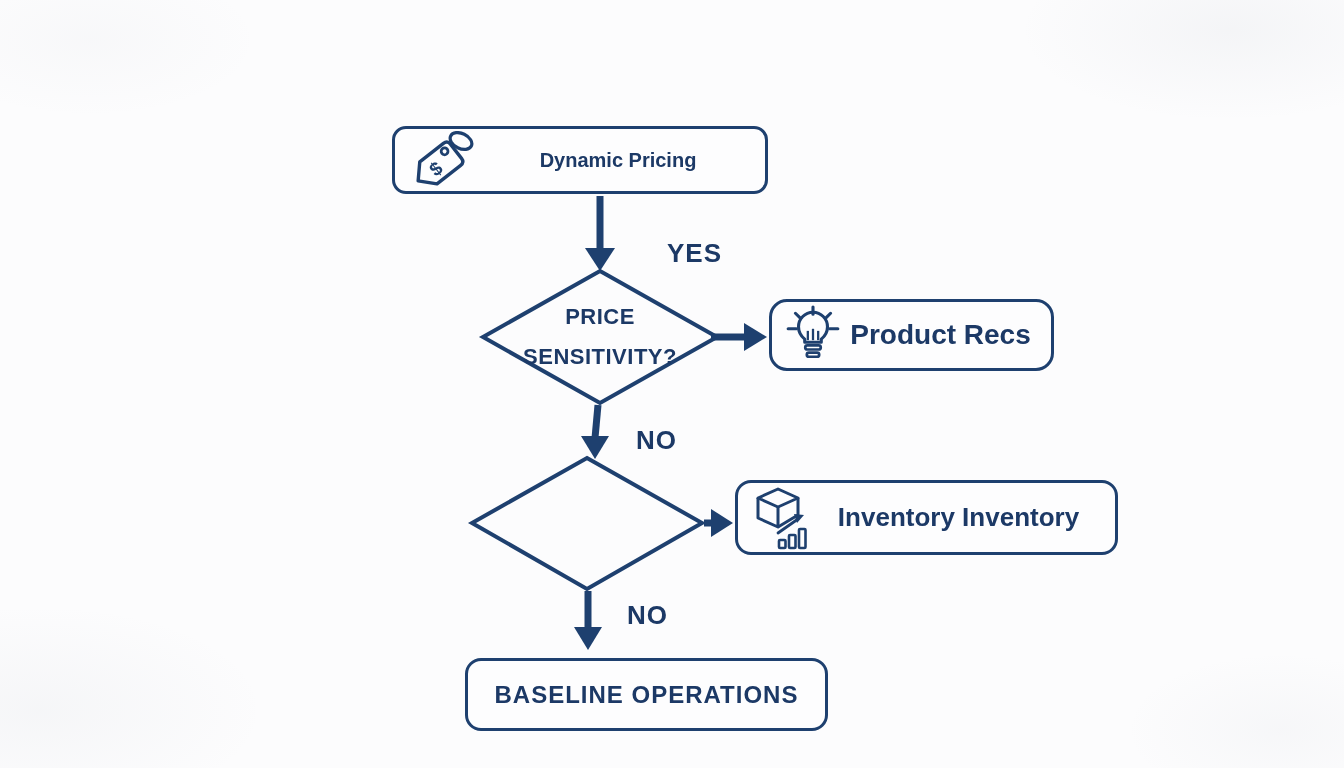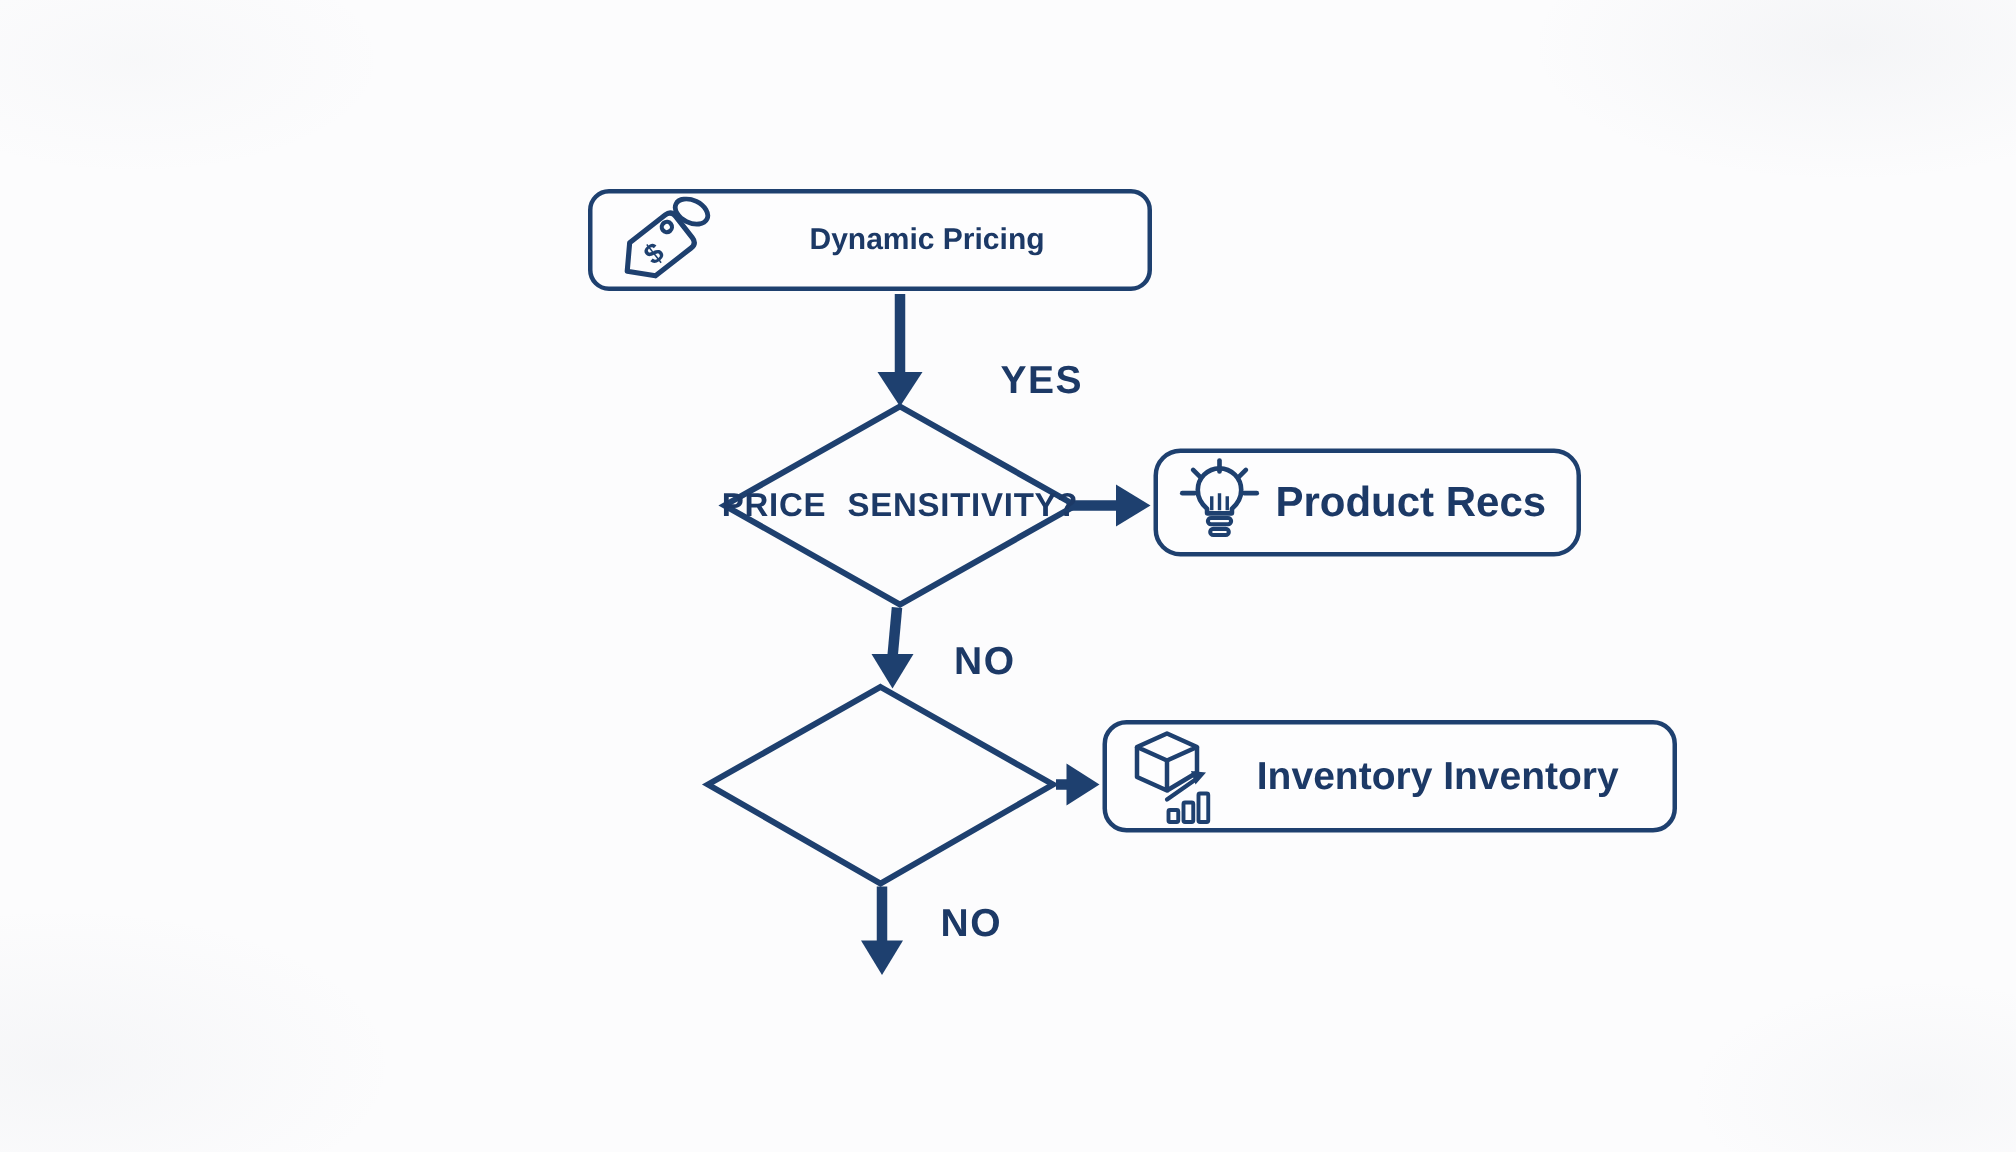--- a/index.html
+++ b/index.html
@@ -23,21 +23,21 @@
   .node{
     position:absolute;z-index:2;box-sizing:border-box;
     border:3.5px solid #1e406f;border-radius:16px;background:#fdfdfe;
     display:flex;align-items:center;
   }
   .node .label{
     flex:1;text-align:center;font-weight:700;color:#1c3966;
   }
   .node .icon{flex:none;display:flex;align-items:center;justify-content:center;}
   .diamond-label{
-    position:absolute;z-index:2;display:flex;
+    position:absolute;z-index:2;display:flex;flex-direction:column;
     align-items:center;justify-content:center;text-align:left;
     font-weight:700;color:#1c3966;font-size:22px;line-height:1.18;letter-spacing:.5px;gap:14px;
   }
   .edge-label{
     position:absolute;z-index:2;font-weight:700;font-size:26px;letter-spacing:1px;
     color:#1c3966;line-height:1;
   }
   svg .stroke{stroke:#1e406f;fill:none;}
   svg .fill{fill:#1e406f;stroke:none;}
   svg text{fill:#1e406f;font-family:"Liberation Sans",sans-serif;}
@@ -142,14 +142,17 @@
           <rect x="39" y="50" width="6.5" height="13" rx="1" fill="#fdfdfe"></rect>
           <rect x="49" y="44" width="6.5" height="19" rx="1" fill="#fdfdfe"></rect>
         </g>
       </svg>
     </span>
     <span class="label" style="font-size:26px;">Inventory Inventory</span>
   </div>
 
   <div class="edge-label" style="left:627px;top:602px;">NO</div>
 
+  <div class="node" style="left:465px;top:658px;width:363px;height:73px;border-radius:16px;padding:0 14px;">
+    <span class="label" style="font-size:24px;letter-spacing:1px;">BASELINE OPERATIONS</span>
+  </div>
 
 </div>
 
 </body></html>

